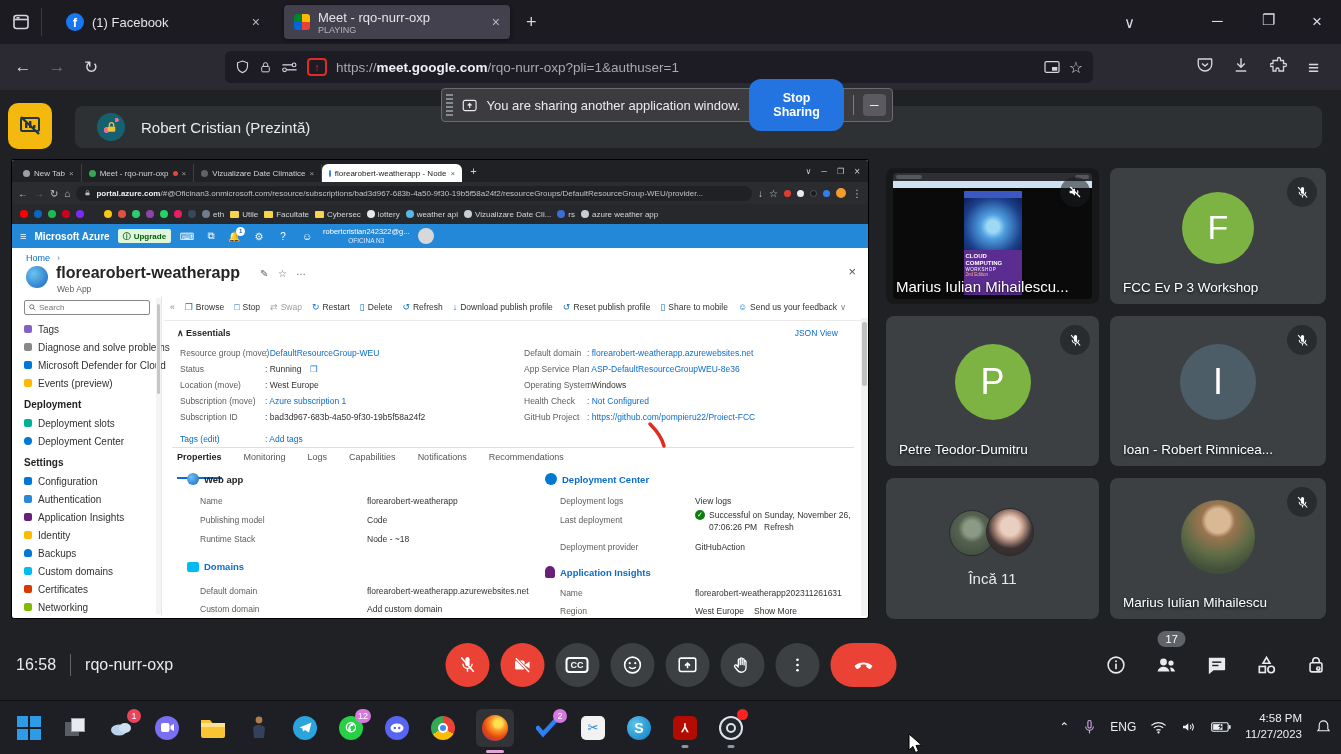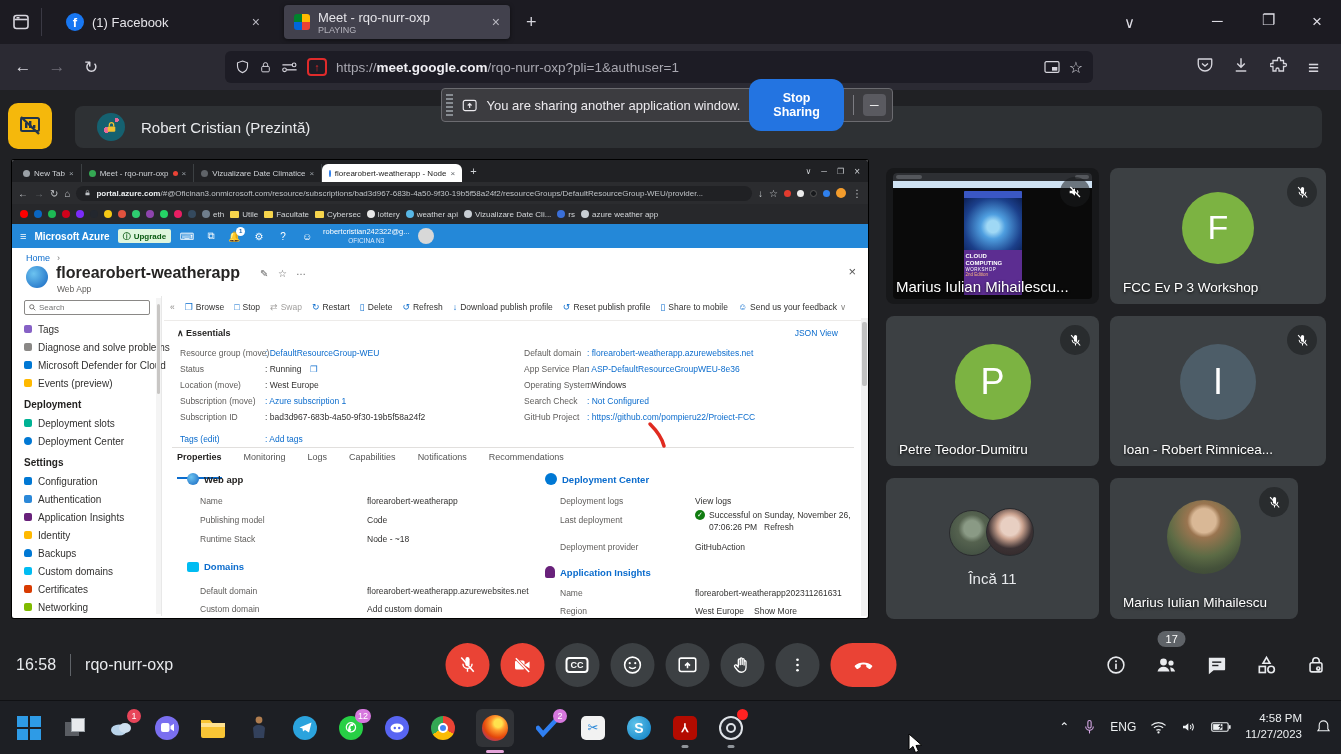--- a/index.html
+++ b/index.html
@@ -484,21 +484,21 @@
       <span class="erow link colon" style="left:253px;top:148px">Azure subscription 1</span>
       <span class="erow lbl" style="left:168px;top:164px">Subscription ID</span>
       <span class="erow colon" style="left:253px;top:164px;color:#323130">bad3d967-683b-4a50-9f30-19b5f58a24f2</span>
 
       <span class="erow lbl" style="left:512px;top:100px">Default domain</span>
       <span class="erow link colon" style="left:575px;top:100px">florearobert-weatherapp.azurewebsites.net</span>
       <span class="erow lbl" style="left:512px;top:116px">App Service Plan</span>
       <span class="erow link colon" style="left:575px;top:116px">ASP-DefaultResourceGroupWEU-8e36</span>
       <span class="erow lbl" style="left:512px;top:132px">Operating System</span>
       <span class="erow colon" style="left:575px;top:132px;color:#323130">Windows</span>
-      <span class="erow lbl" style="left:512px;top:148px">Search Check</span>
+      <span class="erow lbl" style="left:512px;top:148px">Health Check</span>
       <span class="erow link colon" style="left:575px;top:148px">Not Configured</span>
       <span class="erow lbl" style="left:512px;top:164px">GitHub Project</span>
       <span class="erow link colon" style="left:575px;top:164px">https://github.com/pompieru22/Proiect-FCC</span>
 
       <span class="erow link" style="left:168px;top:186px">Tags (edit)</span>
       <span class="erow link colon" style="left:253px;top:186px">Add tags</span>
       <div class="abs" style="left:160px;top:199px;right:14px;height:1px;background:#e1dfdd"></div>
 
       <svg class="abs" style="left:630px;top:172px" width="30" height="30" viewBox="0 0 30 30">
           <path d="M8 4 C14 10,20 18,22 26" stroke="#e02b20" stroke-width="3.5" fill="none" stroke-linecap="round"></path>
@@ -629,21 +629,21 @@
       </span>
     <span class="tname">Ioan - Robert Rimnicea...</span>
   </div>
 
   <div class="tile" style="left:886px;top:388px;width:213px;height:141px">
     <span class="abs" style="left:63px;top:32px;width:46px;height:46px;border-radius:50%;background:radial-gradient(circle at 50% 40%,#8a9a85 0 8px,#55624f 40%,#39473c);border:1px solid #2a2b2e"></span>
     <span class="abs" style="left:100px;top:30px;width:48px;height:48px;border-radius:50%;background:radial-gradient(circle at 50% 38%,#e8cfc2 0 9px,#caa28f 35%,#3c3234 60%,#2e2526);border:1px solid #2a2b2e"></span>
     <span class="abs" style="left:0;right:0;top:92px;text-align:center;color:#e8eaed;font-size:15px">Încă 11</span>
   </div>
 
-  <div class="tile" style="left:1110px;top:388px;width:188px;height:141px">
+  <div class="tile" style="left:1110px;top:388px;width:216px;height:141px">
     <span class="avcircle" style="top:42%;width:74px;height:74px;background:radial-gradient(circle at 50% 28%,#d9b896 0 12px,#9a7550 26%,#5c6b45 55%,#44513a 75%,#3a4533)"></span>
     <span class="mutebadge">
         <svg width="15" height="15" viewBox="0 0 24 24">
           <rect x="9.5" y="3" width="5" height="11" rx="2.5" fill="#fff"></rect>
           <path d="M6.5 11a5.5 5.5 0 0 0 11 0" stroke="#fff" stroke-width="1.6" fill="none"></path>
           <line x1="12" y1="16.5" x2="12" y2="20" stroke="#fff" stroke-width="1.6"></line>
           <line x1="5" y1="3.5" x2="19.5" y2="20" stroke="#fff" stroke-width="1.7"></line>
         </svg>
       </span>
     <span class="tname">Marius Iulian Mihailescu</span>

